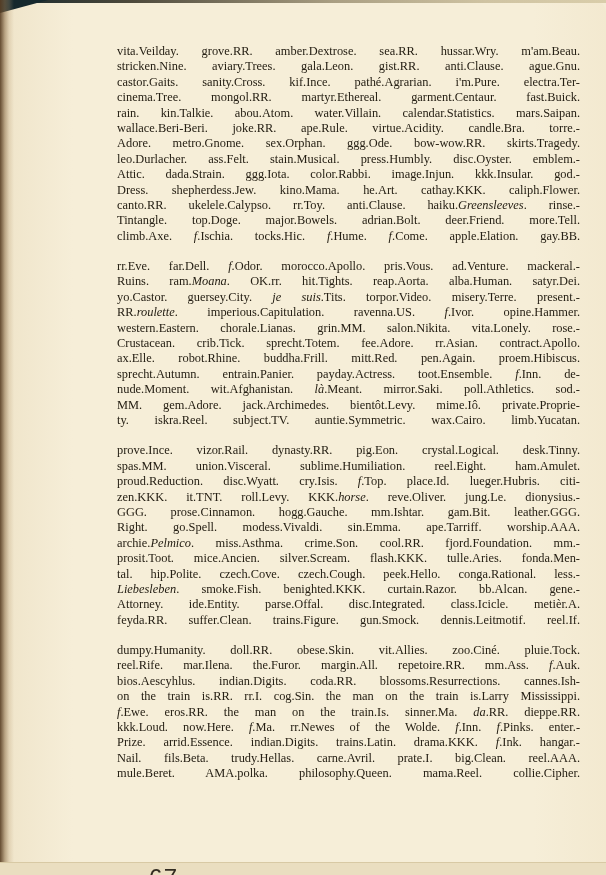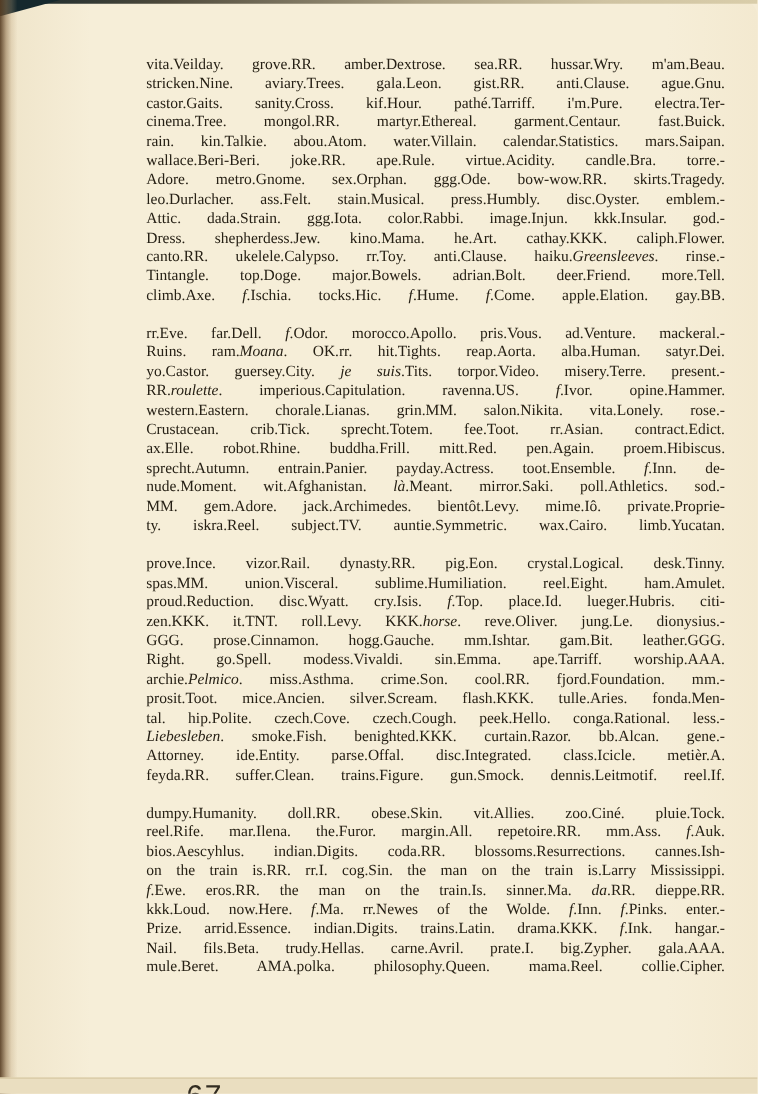--- a/index.html
+++ b/index.html
@@ -72,39 +72,39 @@
 <div class="scan-page">
   <div class="top-strip"></div>
   <div class="corner-wedge"></div>
   <div class="left-edge"></div>
   <div class="bottom-edge"></div>
 
   <div class="text-block">
       <div class="paragraph">
         <div class="line">vita.Veilday. grove.RR. amber.Dextrose. sea.RR. hussar.Wry. m'am.Beau.</div>
         <div class="line">stricken.Nine. aviary.Trees. gala.Leon. gist.RR. anti.Clause. ague.Gnu.</div>
-        <div class="line">castor.Gaits. sanity.Cross. kif.Hour. pathé.Tarriff. i'm.Pure. electra.Ter-</div>
+        <div class="line">castor.Gaits. sanity.Cross. kif.Ince. pathé.Agrarian. i'm.Pure. electra.Ter-</div>
         <div class="line">cinema.Tree. mongol.RR. martyr.Ethereal. garment.Centaur. fast.Buick.</div>
         <div class="line">rain. kin.Talkie. abou.Atom. water.Villain. calendar.Statistics. mars.Saipan.</div>
         <div class="line">wallace.Beri-Beri. joke.RR. ape.Rule. virtue.Acidity. candle.Bra. torre.-</div>
         <div class="line">Adore. metro.Gnome. sex.Orphan. ggg.Ode. bow-wow.RR. skirts.Tragedy.</div>
         <div class="line">leo.Durlacher. ass.Felt. stain.Musical. press.Humbly. disc.Oyster. emblem.-</div>
         <div class="line">Attic. dada.Strain. ggg.Iota. color.Rabbi. image.Injun. kkk.Insular. god.-</div>
         <div class="line">Dress. shepherdess.Jew. kino.Mama. he.Art. cathay.KKK. caliph.Flower.</div>
         <div class="line">canto.RR. ukelele.Calypso. rr.Toy. anti.Clause. haiku.<em>Greensleeves</em>. rinse.-</div>
         <div class="line">Tintangle. top.Doge. major.Bowels. adrian.Bolt. deer.Friend. more.Tell.</div>
         <div class="line">climb.Axe. <em>f</em>.Ischia. tocks.Hic. <em>f</em>.Hume. <em>f</em>.Come. apple.Elation. gay.BB.</div>
       </div>
       <div class="paragraph">
         <div class="line">rr.Eve. far.Dell. <em>f</em>.Odor. morocco.Apollo. pris.Vous. ad.Venture. mackeral.-</div>
         <div class="line">Ruins. ram.<em>Moana</em>. OK.rr. hit.Tights. reap.Aorta. alba.Human. satyr.Dei.</div>
         <div class="line">yo.Castor. guersey.City. <em>je suis</em>.Tits. torpor.Video. misery.Terre. present.-</div>
         <div class="line">RR.<em>roulette</em>. imperious.Capitulation. ravenna.US. <em>f</em>.Ivor. opine.Hammer.</div>
         <div class="line">western.Eastern. chorale.Lianas. grin.MM. salon.Nikita. vita.Lonely. rose.-</div>
-        <div class="line">Crustacean. crib.Tick. sprecht.Totem. fee.Toot. rr.Asian. contract.Edict.</div>
+        <div class="line">Crustacean. crib.Tick. sprecht.Totem. fee.Adore. rr.Asian. contract.Apollo.</div>
         <div class="line">ax.Elle. robot.Rhine. buddha.Frill. mitt.Red. pen.Again. proem.Hibiscus.</div>
         <div class="line">sprecht.Autumn. entrain.Panier. payday.Actress. toot.Ensemble. <em>f</em>.Inn. de-</div>
         <div class="line">nude.Moment. wit.Afghanistan. <em>là</em>.Meant. mirror.Saki. poll.Athletics. sod.-</div>
         <div class="line">MM. gem.Adore. jack.Archimedes. bientôt.Levy. mime.Iô. private.Proprie-</div>
         <div class="line">ty. iskra.Reel. subject.TV. auntie.Symmetric. wax.Cairo. limb.Yucatan.</div>
       </div>
       <div class="paragraph">
         <div class="line">prove.Ince. vizor.Rail. dynasty.RR. pig.Eon. crystal.Logical. desk.Tinny.</div>
         <div class="line">spas.MM. union.Visceral. sublime.Humiliation. reel.Eight. ham.Amulet.</div>
         <div class="line">proud.Reduction. disc.Wyatt. cry.Isis. <em>f</em>.Top. place.Id. lueger.Hubris. citi-</div>
@@ -119,19 +119,19 @@
         <div class="line">feyda.RR. suffer.Clean. trains.Figure. gun.Smock. dennis.Leitmotif. reel.If.</div>
       </div>
       <div class="paragraph">
         <div class="line">dumpy.Humanity. doll.RR. obese.Skin. vit.Allies. zoo.Ciné. pluie.Tock.</div>
         <div class="line">reel.Rife. mar.Ilena. the.Furor. margin.All. repetoire.RR. mm.Ass. <em>f</em>.Auk.</div>
         <div class="line">bios.Aescyhlus. indian.Digits. coda.RR. blossoms.Resurrections. cannes.Ish-</div>
         <div class="line">on the train is.RR. rr.I. cog.Sin. the man on the train is.Larry Mississippi.</div>
         <div class="line"><em>f</em>.Ewe. eros.RR. the man on the train.Is. sinner.Ma. <em>da</em>.RR. dieppe.RR.</div>
         <div class="line">kkk.Loud. now.Here. <em>f</em>.Ma. rr.Newes of the Wolde. <em>f</em>.Inn. <em>f</em>.Pinks. enter.-</div>
         <div class="line">Prize. arrid.Essence. indian.Digits. trains.Latin. drama.KKK. <em>f</em>.Ink. hangar.-</div>
-        <div class="line">Nail. fils.Beta. trudy.Hellas. carne.Avril. prate.I. big.Zypher. gala.AAA.</div>
+        <div class="line">Nail. fils.Beta. trudy.Hellas. carne.Avril. prate.I. big.Clean. reel.AAA.</div>
         <div class="line">mule.Beret. AMA.polka. philosophy.Queen. mama.Reel. collie.Cipher.</div>
       </div>
     </div>
 
   <div class="page-number">67</div>
 </div>
 
 </body></html>

